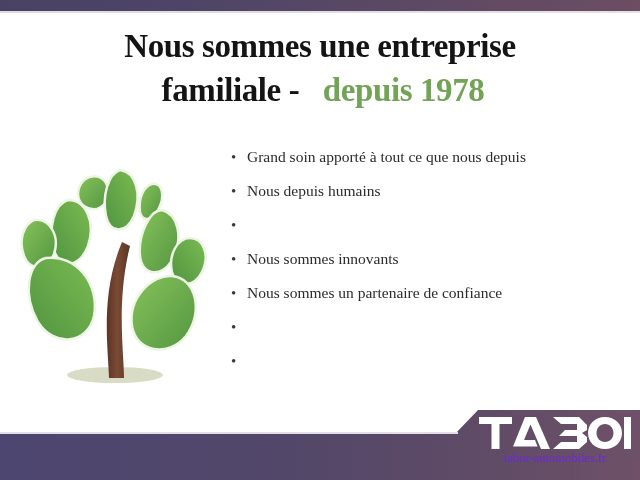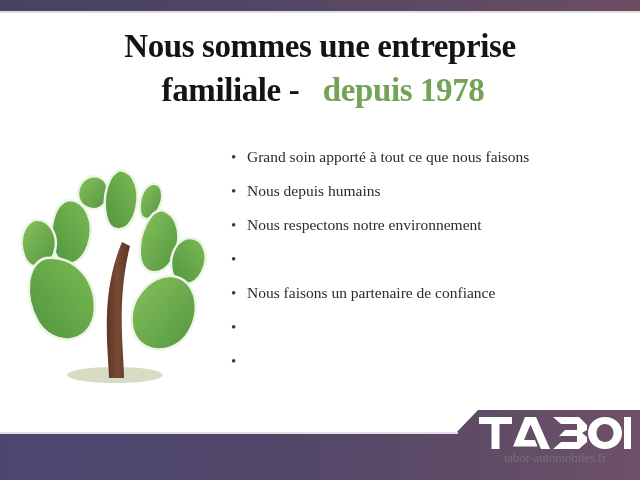--- a/index.html
+++ b/index.html
@@ -126,21 +126,21 @@
     top: 0;
     width: 152px;
     height: 34px;
   }
   .logo-tagline {
     position: absolute;
     left: 0;
     top: 34px;
     width: 152px;
     text-align: center;
-    color: #737373;
+    color: #6d28d9;
     font-size: 13px;
     letter-spacing: -0.2px;
     white-space: nowrap;
   }
 </style>
 </head>
 <body>
 
 <div id="slide">
 
@@ -190,36 +190,36 @@
 
         <path d="M34 116 C64 112 88 142 82 174 C76 202 42 206 26 180 C10 152 16 120 34 116 Z" fill="url(#leafB)" stroke="#eef5e6" stroke-width="2.5"></path>
         <path d="M160 134 C184 136 192 170 174 194 C156 216 124 210 120 184 C116 156 140 132 160 134 Z" fill="url(#leafA)" stroke="#eef5e6" stroke-width="2.5"></path>
       </g>
     </svg>
   </div>
 
   <div class="bullets">
     <div class="bullet-row">
       <span class="bullet-dot">•</span>
-      <span class="bullet-text">Grand soin apporté à tout ce que nous faisons</span>
+      <span class="bullet-text">Grand soin apporté à tout ce que nous depuis</span>
     </div>
     <div class="bullet-row">
       <span class="bullet-dot">•</span>
       <span class="bullet-text">Nous depuis humains</span>
     </div>
     <div class="bullet-row">
       <span class="bullet-dot">•</span>
-      <span class="bullet-text">Nous respectons notre environnement</span>
-    </div>
-    <div class="bullet-row">
-      <span class="bullet-dot">•</span>
-    </div>
-    <div class="bullet-row">
-      <span class="bullet-dot">•</span>
-      <span class="bullet-text">Nous faisons un partenaire de confiance</span>
+    </div>
+    <div class="bullet-row">
+      <span class="bullet-dot">•</span>
+      <span class="bullet-text">Nous sommes innovants</span>
+    </div>
+    <div class="bullet-row">
+      <span class="bullet-dot">•</span>
+      <span class="bullet-text">Nous sommes un partenaire de confiance</span>
     </div>
     <div class="bullet-row">
       <span class="bullet-dot">•</span>
     </div>
     <div class="bullet-row">
       <span class="bullet-dot">•</span>
     </div>
   </div>
 
   <div class="footer">

